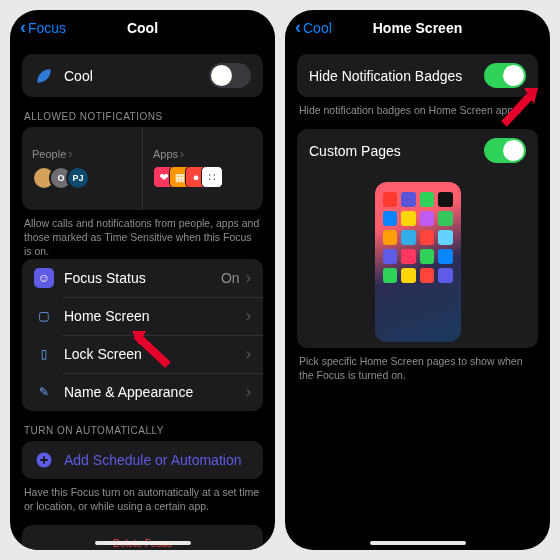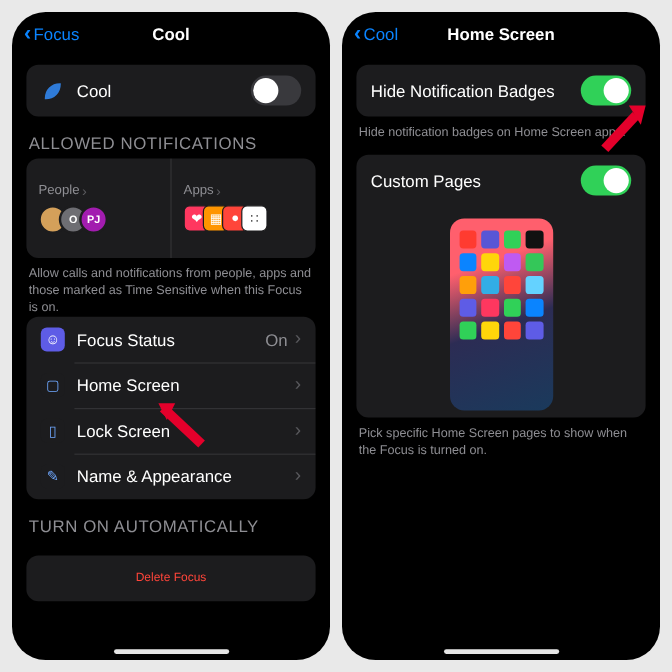--- a/index.html
+++ b/index.html
@@ -15,21 +15,21 @@
   .row{display:flex;align-items:center;padding:9px 12px;min-height:38px;position:relative}
   .row + .row::before{content:"";position:absolute;left:40px;right:0;top:0;height:1px;background:#323235}
   .ic{width:20px;height:20px;border-radius:5px;display:flex;align-items:center;justify-content:center;margin-right:10px;flex:none}
   .label{flex:1;font-size:14px}
   .chev-r{color:#5a5a5e;font-size:16px}
   .val{color:#8e8e93;font-size:14px;margin-right:6px}
   .toggle{width:42px;height:25px;border-radius:13px;background:#39393d;position:relative;flex:none}
   .toggle.on{background:#30d158}
   .toggle .knob{width:21px;height:21px;border-radius:50%;background:#fff;position:absolute;top:2px;left:2px;transition:none}
   .toggle.on .knob{left:19px}
-  .hdr{color:#8e8e93;font-size:14px;letter-spacing:.5px;padding:14px 14px 5px;text-transform:uppercase}
+  .hdr{color:#8e8e93;font-size:10px;letter-spacing:.5px;padding:14px 14px 5px;text-transform:uppercase}
   .foot{color:#8e8e93;font-size:10.5px;line-height:1.35;padding:6px 14px 0}
   .split{display:flex}
   .split>div{flex:1;padding:20px 10px}
   .split>div:first-child{border-right:1px solid #323235}
   .mini{color:#8e8e93;font-size:11px;display:flex;align-items:center;gap:2px;margin-bottom:5px}
   .avatars{display:flex}
   .av{width:24px;height:24px;border-radius:50%;border:2px solid #1c1c1e;margin-right:-7px;display:flex;align-items:center;justify-content:center;font-size:9px;font-weight:600}
   .apptile{width:22px;height:22px;border-radius:5px;margin-right:-6px;border:1px solid #1c1c1e;display:flex;align-items:center;justify-content:center;font-size:11px}
   .indent{margin-top:8px}
   .link-indigo{color:#5e5ce6}
@@ -77,21 +77,21 @@
       <div class="card">
         <div class="split">
           <div>
             <div class="mini">
                 <span>People</span>
                 <span class="chev-r" style="font-size:12px">›</span>
               </div>
             <div class="avatars" id="ppl">
                 <div class="av" style="background: rgb(212, 160, 90);"></div>
                 <div class="av" style="background: rgb(110, 110, 115);">O</div>
-                <div class="av" style="background: #a21caf;">PJ</div>
+                <div class="av" style="background: #0c4a6e;">PJ</div>
               </div>
           </div>
           <div>
             <div class="mini">
                 <span>Apps</span>
                 <span class="chev-r" style="font-size:12px">›</span>
               </div>
             <div class="avatars" id="apps">
                 <div class="apptile" style="background: rgb(255, 55, 95); color: rgb(255, 255, 255);">❤</div>
                 <div class="apptile" style="background: rgb(255, 149, 0); color: rgb(255, 255, 255);">▦</div>
@@ -133,20 +133,34 @@
         </div>
       <div class="arrow" style="left:118px;top:66px">
         <svg width="44" height="44" viewBox="0 0 44 44">
             <path d="M40 40 L8 10" stroke="#e4002b" stroke-width="8" fill="none"></path>
             <path d="M4 6 L18 6 L11 20 Z" fill="#e4002b"></path>
           </svg>
       </div>
     </div>
 
     <div class="hdr">TURN ON AUTOMATICALLY</div>
+    <div class="section">
+      <div class="card">
+        <div class="row">
+          <div class="ic" style="background:transparent">
+            <svg width="18" height="18" viewBox="0 0 24 24">
+                <circle cx="12" cy="12" r="10" fill="#5e5ce6"></circle>
+                <path d="M12 7v10M7 12h10" stroke="#1c1c1e" stroke-width="2.5"></path>
+              </svg>
+          </div>
+          <div class="label link-indigo">Add Schedule or Automation</div>
+        </div>
+      </div>
+    </div>
+    <div class="foot">Have this Focus turn on automatically at a set time or location, or while using a certain app.</div>
 
     <div class="section" style="margin-top:12px">
       <div class="card">
         <div class="row center">
           <span class="link-red" style="font-size:10px">Delete Focus</span>
         </div>
       </div>
     </div>
 
     <div class="homebar"></div>

